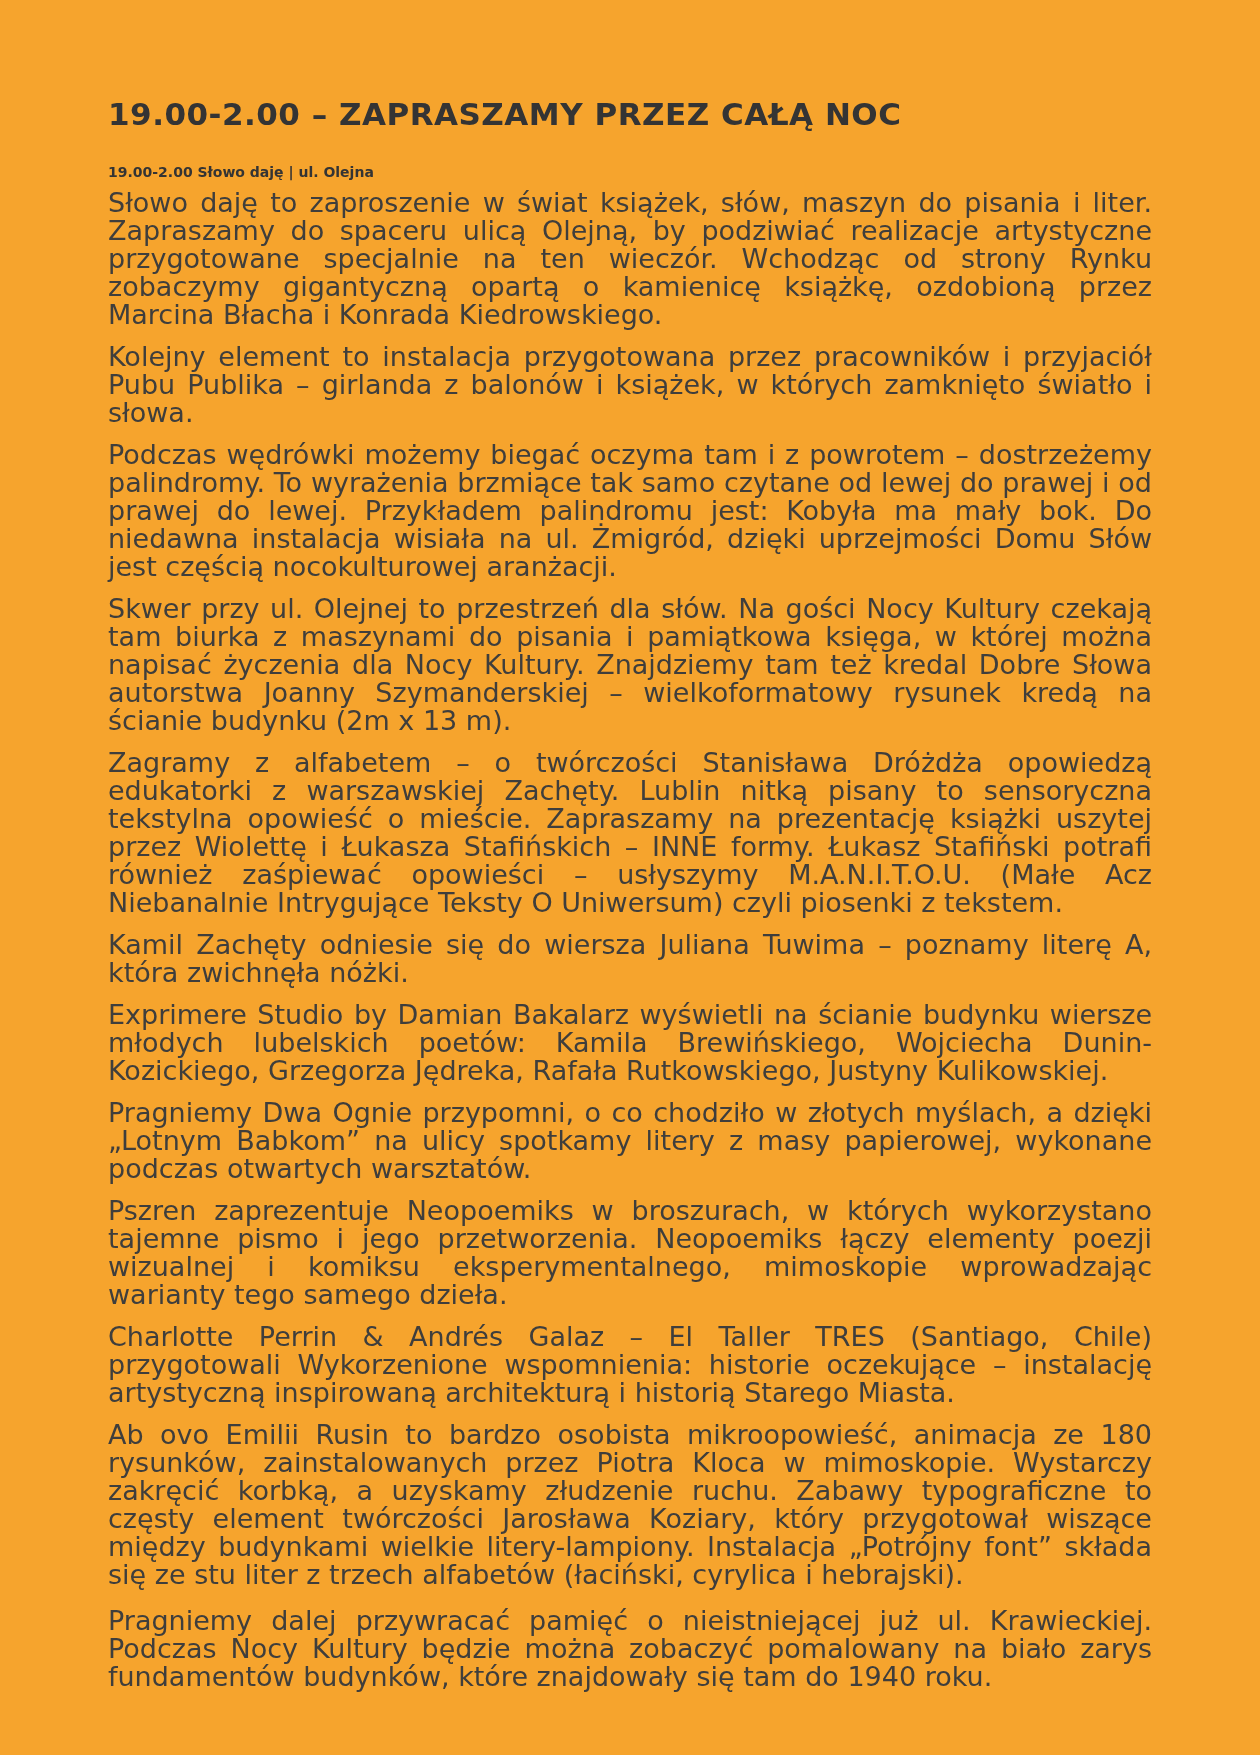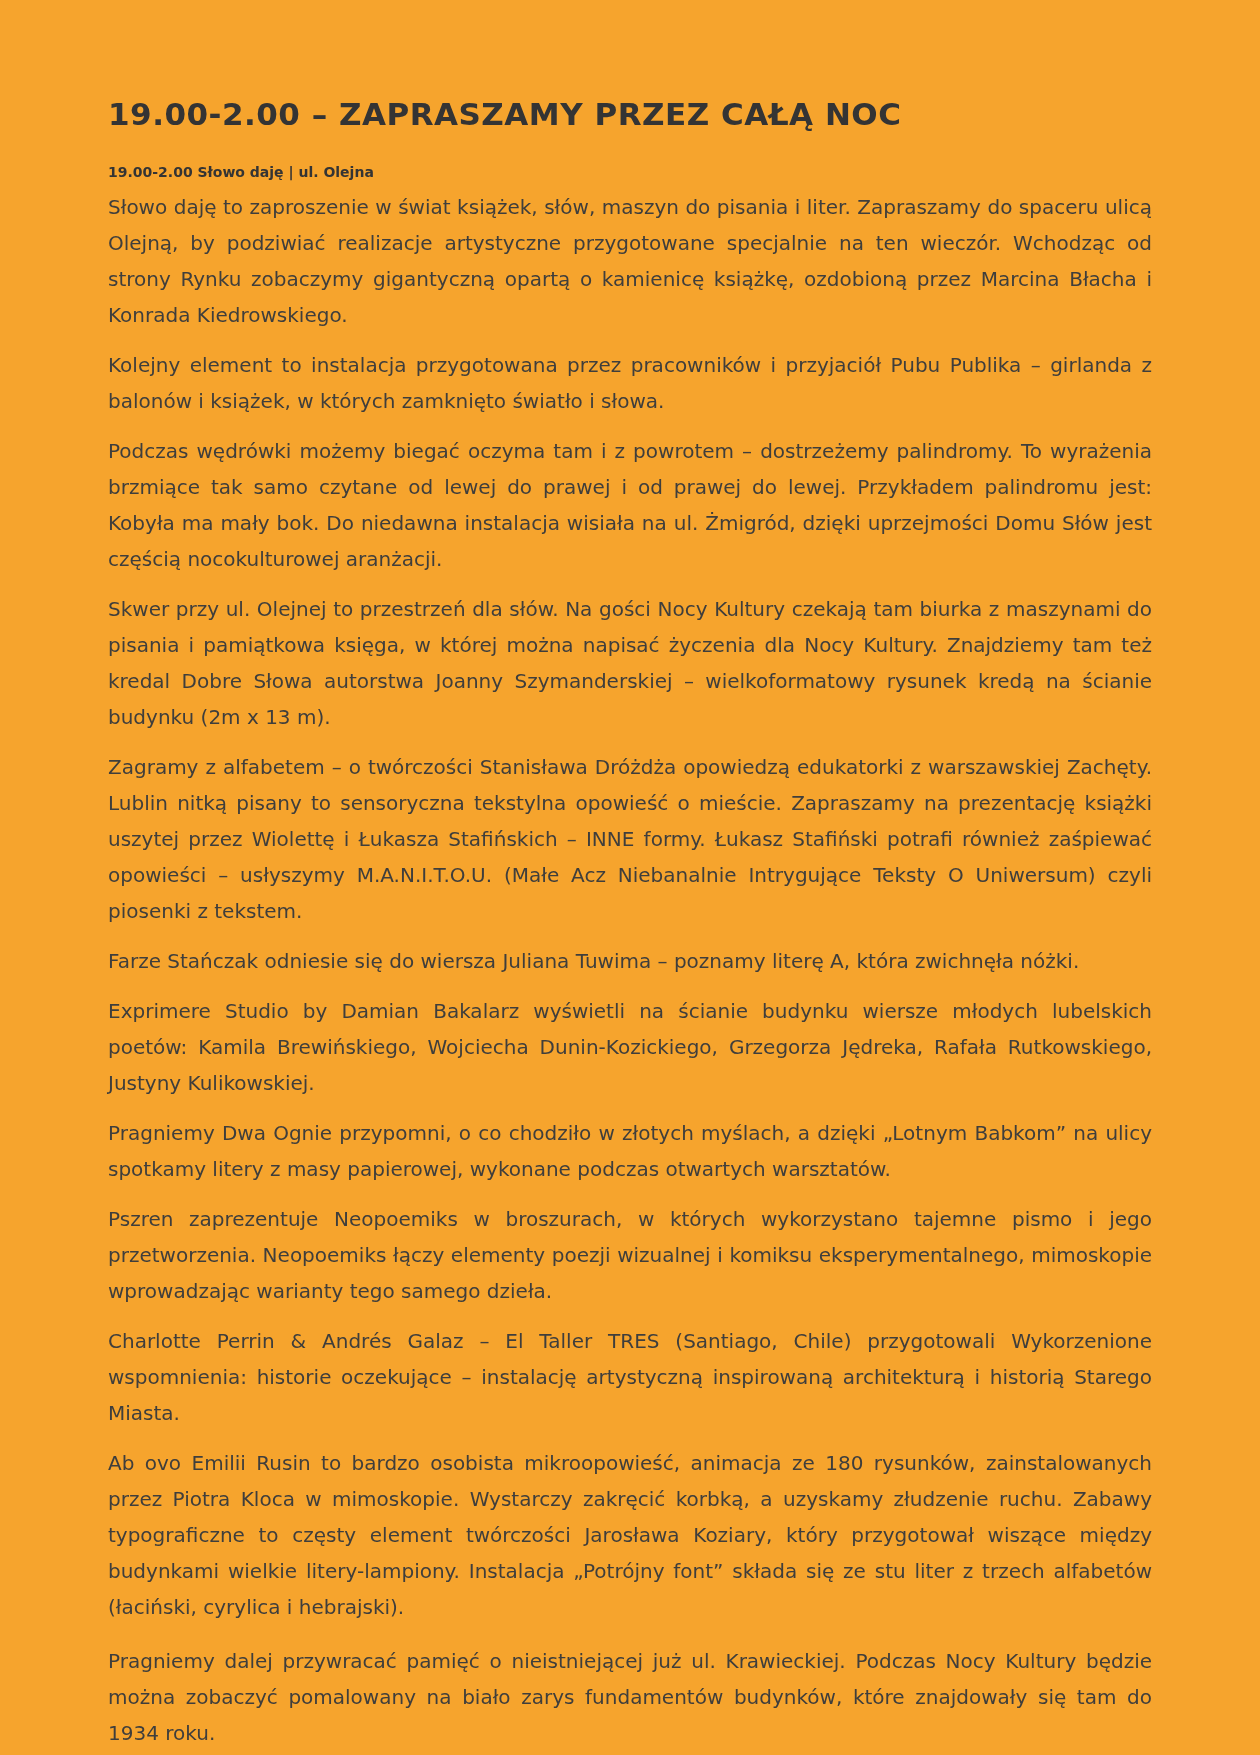--- a/index.html
+++ b/index.html
@@ -29,22 +29,22 @@
   .section{
     margin:0 0 18px 0;
   }
   .section-heading{
     font-size:14px;
     font-weight:bold;
     color:var(--heading);
     margin:0 0 9px 0;
   }
   .para{
-    font-size:20px;
-    line-height:36px;
+    font-size:27px;
+    line-height:28px;
     font-weight:500;
     text-align:justify;
     margin:0 0 14px 0;
     color:var(--body);
   }
   .para:last-child{margin-bottom:0;}
 </style>
 </head>
 <body>
 
@@ -52,26 +52,26 @@
 
   <h1 class="page-title">19.00-2.00 – ZAPRASZAMY PRZEZ CAŁĄ NOC</h1>
 
   <section class="section">
     <h2 class="section-heading">19.00-2.00 Słowo daję | ul. Olejna</h2>
     <p class="para">Słowo daję to zaproszenie w świat książek, słów, maszyn do pisania i liter. Zapraszamy do spaceru ulicą Olejną, by podziwiać realizacje artystyczne przygotowane specjalnie na ten wieczór. Wchodząc od strony Rynku zobaczymy gigantyczną opartą o kamienicę książkę, ozdobioną przez Marcina Błacha i Konrada Kiedrowskiego.</p>
     <p class="para">Kolejny element to instalacja przygotowana przez pracowników i przyjaciół Pubu Publika – girlanda z balonów i książek, w których zamknięto światło i słowa.</p>
     <p class="para">Podczas wędrówki możemy biegać oczyma tam i z powrotem – dostrzeżemy palindromy. To wyrażenia brzmiące tak samo czytane od lewej do prawej i od prawej do lewej. Przykładem palindromu jest: Kobyła ma mały bok. Do niedawna instalacja wisiała na ul. Żmigród, dzięki uprzejmości Domu Słów jest częścią nocokulturowej aranżacji.</p>
     <p class="para">Skwer przy ul. Olejnej to przestrzeń dla słów. Na gości Nocy Kultury czekają tam biurka z maszynami do pisania i pamiątkowa księga, w której można napisać życzenia dla Nocy Kultury. Znajdziemy tam też kredal Dobre Słowa autorstwa Joanny Szymanderskiej – wielkoformatowy rysunek kredą na ścianie budynku (2m x 13 m).</p>
     <p class="para">Zagramy z alfabetem – o twórczości Stanisława Dróżdża opowiedzą edukatorki z warszawskiej Zachęty. Lublin nitką pisany to sensoryczna tekstylna opowieść o mieście. Zapraszamy na prezentację książki uszytej przez Wiolettę i Łukasza Stafińskich – INNE formy. Łukasz Stafiński potrafi również zaśpiewać opowieści – usłyszymy M.A.N.I.T.O.U. (Małe Acz Niebanalnie Intrygujące Teksty O Uniwersum) czyli piosenki z tekstem.</p>
-    <p class="para">Farze Stańczak odniesie się do wiersza Juliana Tuwima – poznamy literę A, która zwichnęła nóżki.</p>
+    <p class="para">Kamil Zachęty odniesie się do wiersza Juliana Tuwima – poznamy literę A, która zwichnęła nóżki.</p>
     <p class="para">Exprimere Studio by Damian Bakalarz wyświetli na ścianie budynku wiersze młodych lubelskich poetów: Kamila Brewińskiego, Wojciecha Dunin-Kozickiego, Grzegorza Jędreka, Rafała Rutkowskiego, Justyny Kulikowskiej.</p>
     <p class="para">Pragniemy Dwa Ognie przypomni, o co chodziło w złotych myślach, a dzięki „Lotnym Babkom” na ulicy spotkamy litery z masy papierowej, wykonane podczas otwartych warsztatów.</p>
     <p class="para">Pszren zaprezentuje Neopoemiks w broszurach, w których wykorzystano tajemne pismo i jego przetworzenia. Neopoemiks łączy elementy poezji wizualnej i komiksu eksperymentalnego, mimoskopie wprowadzając warianty tego samego dzieła.</p>
     <p class="para">Charlotte Perrin &amp; Andrés Galaz – El Taller TRES (Santiago, Chile) przygotowali Wykorzenione wspomnienia: historie oczekujące – instalację artystyczną inspirowaną architekturą i historią Starego Miasta.</p>
     <p class="para">Ab ovo Emilii Rusin to bardzo osobista mikroopowieść, animacja ze 180 rysunków, zainstalowanych przez Piotra Kloca w mimoskopie. Wystarczy zakręcić korbką, a uzyskamy złudzenie ruchu. Zabawy typograficzne to częsty element twórczości Jarosława Koziary, który przygotował wiszące między budynkami wielkie litery-lampiony. Instalacja „Potrójny font” składa się ze stu liter z trzech alfabetów (łaciński, cyrylica i hebrajski).</p>
   </section>
 
   <section class="section">
-    <p class="para">Pragniemy dalej przywracać pamięć o nieistniejącej już ul. Krawieckiej. Podczas Nocy Kultury będzie można zobaczyć pomalowany na biało zarys fundamentów budynków, które znajdowały się tam do 1934 roku.</p>
+    <p class="para">Pragniemy dalej przywracać pamięć o nieistniejącej już ul. Krawieckiej. Podczas Nocy Kultury będzie można zobaczyć pomalowany na biało zarys fundamentów budynków, które znajdowały się tam do 1940 roku.</p>
   </section>
 
 
 </div>
 
 </body></html>

